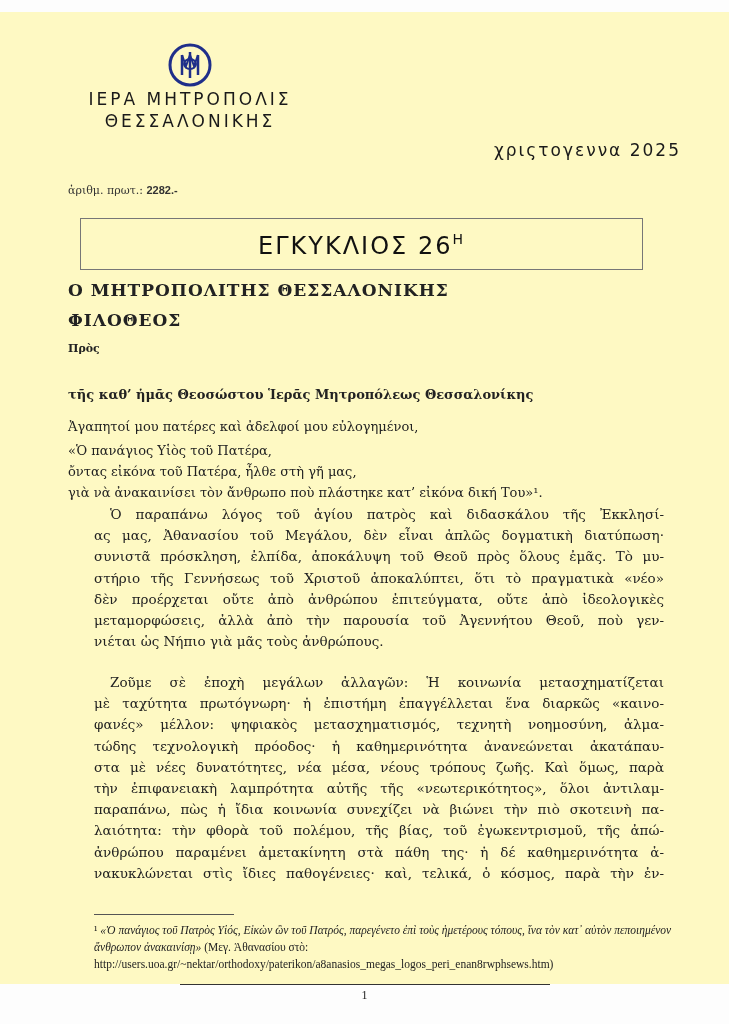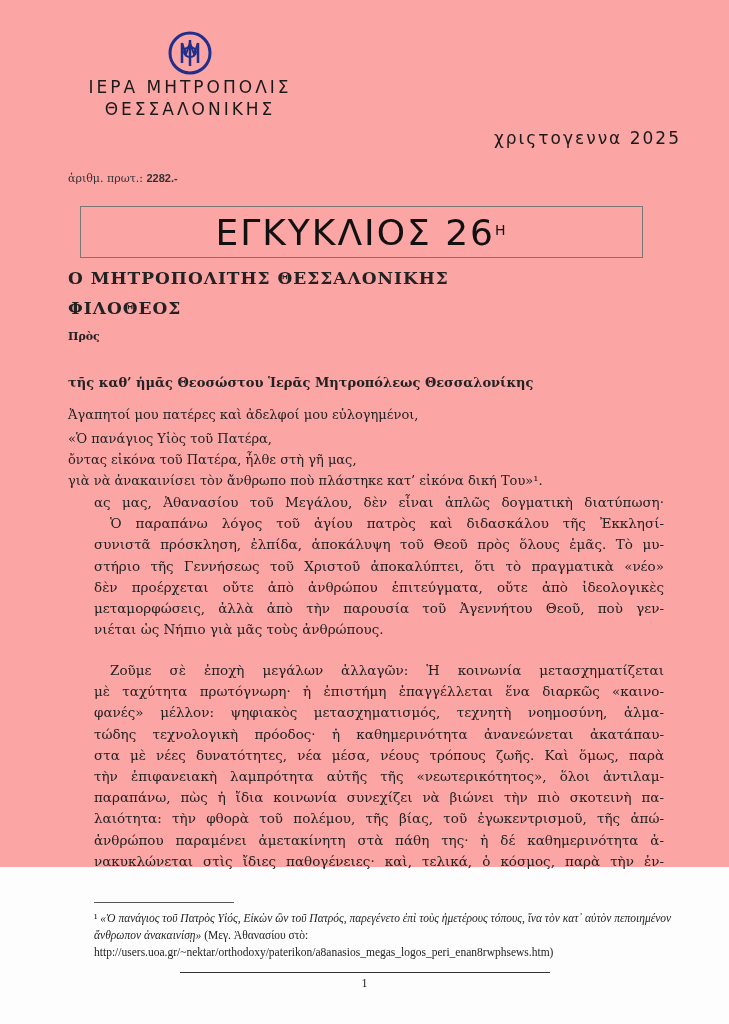--- a/index.html
+++ b/index.html
@@ -1,17 +1,17 @@
 <!DOCTYPE html>
 <html><head>
   <meta charset="utf-8">
   <style>
     html, body { margin: 0; padding: 0; background: #fdfdfd; }
     body { width: 729px; height: 1024px; position: relative; overflow: hidden; font-family: "DejaVu Serif", serif; color: #222; }
-    .page { position: absolute; left: 0; top: 0; width: 729px; height: 867px; background: #fca5a5; }
+    .page { position: absolute; left: 0; top: 12px; width: 729px; height: 972px; background: #fef9c3; }
     .logo { position: absolute; left: 60px; top: 30px; width: 260px; text-align: center; }
     .logo-mark { display: block; margin: 0 auto; width: 46px; height: 46px; }
     .logo-line { font-family: "DejaVu Sans", sans-serif; font-size: 17px; letter-spacing: 3px; color: #1a1a1a; line-height: 22px; }
     .feast { position: absolute; right: 48px; top: 128px; font-family: "DejaVu Sans", sans-serif; font-size: 17px; letter-spacing: 2px; color: #1a1a1a; }
     .protocol { position: absolute; left: 68px; top: 172px; font-size: 11px; color: #333; }
     .protocol b { font-family: "Liberation Sans", sans-serif; font-weight: bold; }
     .title-box { position: absolute; left: 80px; top: 206px; width: 561px; height: 50px; border: 1px solid #777; display: flex; align-items: center; justify-content: center; }
     .title-box span { font-family: "DejaVu Sans", sans-serif; font-size: 28px; letter-spacing: 2px; color: #111; }
     .title-box sup { font-size: 14px; vertical-align: super; }
     .center { position: absolute; left: 68px; width: 600px; }
@@ -52,36 +52,36 @@
     <div class="logo-line">ΘΕΣΣΑΛΟΝΙΚΗΣ</div>
   </div>
 
   <div class="feast">χριςτογεννα 2025</div>
 
   <div class="protocol">
     <span>ἀριθμ. πρωτ.: </span><b>2282.-</b>
   </div>
 
   <div class="title-box">
-    <span><span style="font-size:36px;letter-spacing:2px;">ΕΓΚΥΚΛΙΟΣ 26</span><sup>Η</sup></span>
+    <span><span style="font-size:24px;letter-spacing:2px;">ΕΓΚΥΚΛΙΟΣ 26</span><sup>Η</sup></span>
   </div>
 
   <div class="center h-metro">Ο ΜΗΤΡΟΠΟΛΙΤΗΣ ΘΕΣΣΑΛΟΝΙΚΗΣ</div>
   <div class="center h-name">ΦΙΛΟΘΕΟΣ</div>
   <div class="center h-pros">Πρὸς</div>
   <div class="center h-to2">τῆς καθ’ ἡμᾶς Θεοσώστου Ἱερᾶς Μητροπόλεως Θεσσαλονίκης</div>
 
   <div class="center greet">Ἀγαπητοί μου πατέρες καὶ ἀδελφοί μου εὐλογημένοι,</div>
   <div class="center quote q1">«Ὁ πανάγιος Υἱὸς τοῦ Πατέρα,</div>
   <div class="center quote q2">ὄντας εἰκόνα τοῦ Πατέρα, ἦλθε στὴ γῆ μας,</div>
   <div class="center quote q3">γιὰ νὰ ἀνακαινίσει τὸν ἄνθρωπο ποὺ πλάστηκε κατ’ εἰκόνα δική Του»¹.</div>
 
   <div class="body-text para1">
+    <span class="line" style="padding-left:16px">Ὁ παραπάνω λόγος τοῦ ἁγίου πατρὸς καὶ διδασκάλου τῆς Ἐκκλησί-</span>
     <span class="line">ας μας, Ἀθανασίου τοῦ Μεγάλου, δὲν εἶναι ἁπλῶς δογματικὴ διατύπωση·</span>
-    <span class="line" style="padding-left:16px">Ὁ παραπάνω λόγος τοῦ ἁγίου πατρὸς καὶ διδασκάλου τῆς Ἐκκλησί-</span>
     <span class="line">συνιστᾶ πρόσκληση, ἐλπίδα, ἀποκάλυψη τοῦ Θεοῦ πρὸς ὅλους ἐμᾶς. Τὸ μυ-</span>
     <span class="line">στήριο τῆς Γεννήσεως τοῦ Χριστοῦ ἀποκαλύπτει, ὅτι τὸ πραγματικὰ «νέο»</span>
     <span class="line">δὲν προέρχεται οὔτε ἀπὸ ἀνθρώπου ἐπιτεύγματα, οὔτε ἀπὸ ἰδεολογικὲς</span>
     <span class="line">μεταμορφώσεις, ἀλλὰ ἀπὸ τὴν παρουσία τοῦ Ἀγεννήτου Θεοῦ, ποὺ γεν-</span>
     <span class="line last">νιέται ὡς Νήπιο γιὰ μᾶς τοὺς ἀνθρώπους.</span>
   </div>
 
   <div class="body-text para2">
     <span class="line" style="padding-left:16px">Ζοῦμε σὲ ἐποχὴ μεγάλων ἀλλαγῶν: Ἡ κοινωνία μετασχηματίζεται</span>
     <span class="line">μὲ ταχύτητα πρωτόγνωρη· ἡ ἐπιστήμη ἐπαγγέλλεται ἕνα διαρκῶς «καινο-</span>

